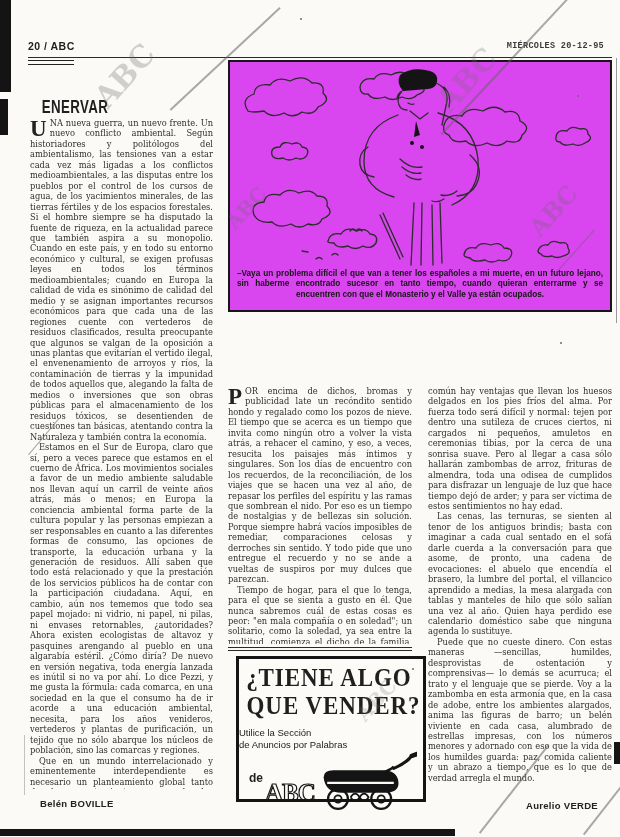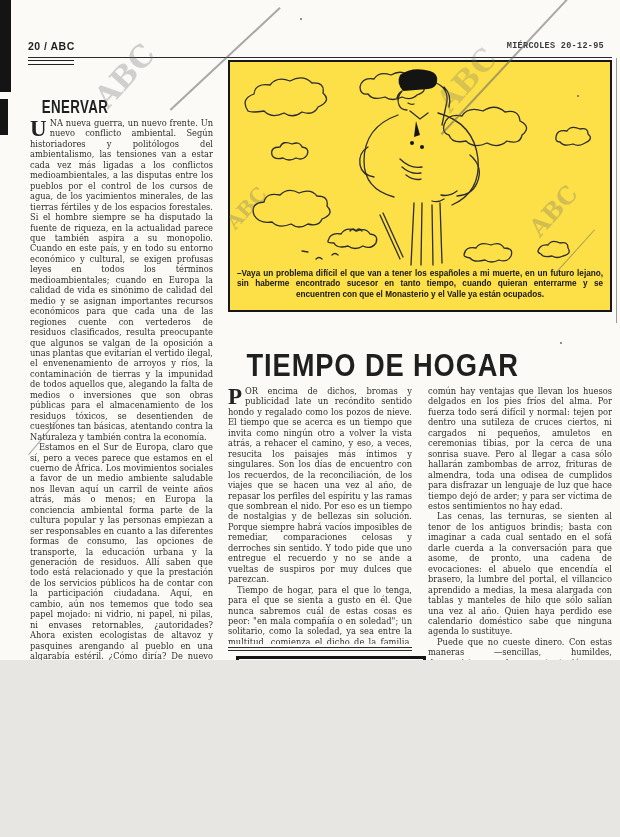--- a/index.html
+++ b/index.html
@@ -1,16 +1,16 @@
 <!DOCTYPE html>
 <html><head>
 <meta charset="utf-8">
 <style>
   html,body{margin:0;padding:0;background:#e8e6e2;}
-  #page{position:relative;width:620px;height:660px;background:#fbfaf7;overflow:hidden;
+  #page{position:relative;width:620px;height:837px;background:#fbfaf7;overflow:hidden;
         font-family:"Liberation Serif",serif;color:#1f1f1f;}
   .abs{position:absolute;}
   .ink{background:#141414;}
   
   .pagenum{font:bold 10.5px "Liberation Sans",sans-serif;letter-spacing:.5px;}
   .section{font:bold 16px "Liberation Serif",serif;letter-spacing:1.5px;}
   .dateline{font:bold 8.5px "Liberation Sans",sans-serif;color:#3a3a3a;letter-spacing:.3px;}
   .hrule{height:1px;background:#2a2a2a;}
   
   .kickbox{border:2px solid #111;border-right-width:3px;border-bottom-width:4px;
@@ -23,21 +23,21 @@
   .center{}
   
   .body-col{font:8.3px/10.45px "DejaVu Serif",serif;text-align:justify;color:#30302e;
             overflow:hidden;filter:blur(.24px);}
   .body-col p{margin:0;text-indent:9px;}
   .body-col p.first{text-indent:0;}
   .dropcap{float:left;font:bold 23px/19px "Liberation Serif",serif;color:#222;
            padding:1px 3px 0 0;filter:none;}
   .byline{font:bold 9.5px "Liberation Sans",sans-serif;color:#222;letter-spacing:.3px;}
   
-  .frame{border:2px solid #161616;background:#fde047;}
+  .frame{border:2px solid #161616;background:#d946ef;}
   .caption{font:bold 8.2px/10.3px "Liberation Sans",sans-serif;text-align:justify;
            text-align-last:center;color:#141414;}
   
   .adbox{border:3px solid #141414;background:#fcfbf8;}
   .adtitle{font:bold 25px "Liberation Serif",serif;letter-spacing:1px;
            transform:scaleX(.92);transform-origin:center;white-space:nowrap;display:inline-block;}
   .adsub{font:9.5px/12px "Liberation Sans",sans-serif;color:#222;}
   .ablogo{font:bold 25px "Liberation Serif",serif;color:transparent;
           -webkit-text-stroke:1.2px #161616;letter-spacing:-1px;}
   .adde{font:bold 12px "Liberation Sans",sans-serif;}
@@ -109,41 +109,42 @@
       <path d="M238,92 q14,12 7,28 q-5,12 -20,13 M225,128 q-8,6 -16,4 M212,136 q-6,4 -12,2"></path>
 
       <path d="M182,140 l-3,62 M190,140 l-1,62 M200,142 l1,60 M208,140 l2,60"></path>
 
       <path d="M148,152 l20,44 M151,150 l20,44"></path>
     </svg>
     <div class="caption" style="margin:2px 7px 0;">–Vaya un problema difícil el que van a tener los españoles a mi muerte, en un futuro lejano, sin haberme encontrado sucesor en tanto tiempo, cuando quieran enterrarme y se encuentren con que el Monasterio y el Valle ya están ocupados.</div>
   </div>
 
 
-  <div class="abs center" style="left:228px;top:348px;width:384px;">
-    <span class="cond h-tiempo">TIEMPO DE HOGAR</span>
-  </div>
 
   <div class="abs body-col" style="left:228px;top:386px;width:184px;height:258px;">
     <p class="first"><span class="dropcap">P</span><span>OR encima de dichos, bromas y publicidad late un recóndito sentido hondo y regalado como los pozos de nieve. El tiempo que se acerca es un tiempo que invita como ningún otro a volver la vista atrás, a rehacer el camino, y eso, a veces, resucita los paisajes más íntimos y singulares. Son los días de encuentro con los recuerdos, de la reconciliación, de los viajes que se hacen una vez al año, de repasar los perfiles del espíritu y las ramas que sombrean el nido. Por eso es un tiempo de nostalgias y de bellezas sin solución. Porque siempre habrá vacíos imposibles de remediar, comparaciones celosas y derroches sin sentido. Y todo pide que uno entregue el recuerdo y no se ande a vueltas de suspiros por muy dulces que parezcan.</span></p>
     <p>Tiempo de hogar, para el que lo tenga, para el que se sienta a gusto en él. Que nunca sabremos cuál de estas cosas es peor: "en mala compañía o en soledad"; un solitario, como la soledad, ya sea entre la multitud, comienza el dicho de la familia, casa, caso y vasallo de los suyos. Así lo dice la copla: "¿Es lo que tiene que ver? / llamando en mi propia casa / me preguntan: ¿quién es?". Tal es como del vagabundo siempre la adornen con excesos andantes. Y en</p>
   </div>
   <div class="abs dblrule" style="left:228px;top:647px;width:184px;"></div>
 
   <div class="abs body-col" style="left:428px;top:386px;width:184px;height:403px;">
     <p class="first">común hay ventajas que llevan los huesos delgados en los pies fríos del alma. Por fuerza todo será difícil y normal: tejen por dentro una sutileza de cruces ciertos, ni cargados ni pequeños, amuletos en ceremonias tibias, por la cerca de una sonrisa suave. Pero al llegar a casa sólo hallarán zambombas de arroz, frituras de almendra, toda una odisea de cumplidos para disfrazar un lenguaje de luz que hace tiempo dejó de arder; y para ser víctima de estos sentimientos no hay edad.</p>
     <p>Las cenas, las ternuras, se sienten al tenor de los antiguos brindis; basta con imaginar a cada cual sentado en el sofá darle cuerda a la conversación para que asome, de pronto, una cadena de evocaciones: el abuelo que encendía el brasero, la lumbre del portal, el villancico aprendido a medias, la mesa alargada con tablas y manteles de hilo que sólo salían una vez al año. Quien haya perdido ese calendario doméstico sabe que ninguna agenda lo sustituye.</p>
     <p>Puede que no cueste dinero. Con estas maneras —sencillas, humildes, desprovistas de ostentación y comprensivas— lo demás se acurruca; el trato y el lenguaje que se pierde. Voy a la zambomba en esta armonía que, en la casa de adobe, entre los ambientes alargados, anima las figuras de barro; un belén viviente en cada casa, alumbrado de estrellas impresas, con los números menores y adornado con eso que la vida de los humildes guarda: paz, comida caliente y un abrazo a tiempo, que es lo que de verdad arregla el mundo.</p>
   </div>
   <div class="abs byline" style="left:428px;top:800px;width:170px;text-align:right;">Aurelio VERDE</div>
 
   <div class="abs adbox" style="left:236px;top:656px;width:184px;height:140px;">
     <div class="center" style="margin-top:5px;line-height:22px;">
       <span class="adtitle">¿TIENE ALGO</span><br>
       <span class="adtitle">QUE VENDER?</span>
+    </div>
+    <div class="center adsub" style="margin-top:7px;">
+      <span>Utilice la Sección</span><br>
+      <span>de Anuncios por Palabras</span>
     </div>
     <div style="display:flex;align-items:flex-end;padding:0 6px 0 10px;margin-top:-2px;">
       <span class="adde" style="margin-bottom:28px;">de</span>
       <span class="ablogo" style="margin:0 2px 6px 2px;">ABC</span>
       <svg width="118" height="64" viewBox="0 0 118 64" style="margin-left:-6px;">
         <path d="M92,18 Q106,12 112,4" stroke="#141414" stroke-width="3.5" fill="none" stroke-linecap="round"></path>
         <path d="M112,4 l6,-2" stroke="#141414" stroke-width="5" fill="none" stroke-linecap="round"></path>
         <path d="M58,26 q26,-2 34,-10" stroke="#141414" stroke-width="3" fill="none"></path>
         <path d="M14,28 q0,-8 11,-8 h55 q15,0 17,12 q2,11 -11,13 h-52 q-18,0 -20,-17 z" fill="#141414" stroke="none"></path>
         <line x1="18" y1="34" x2="92" y2="34" stroke="#fbfaf7" stroke-width="2.5"></line>

